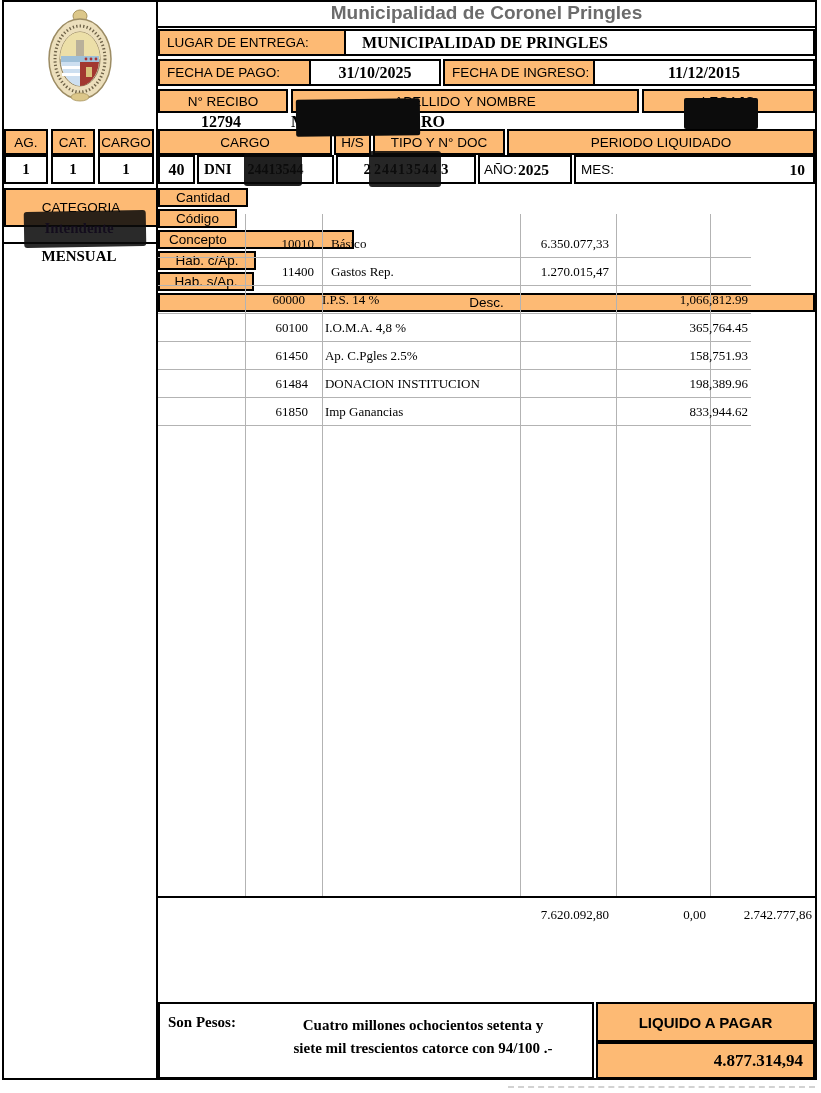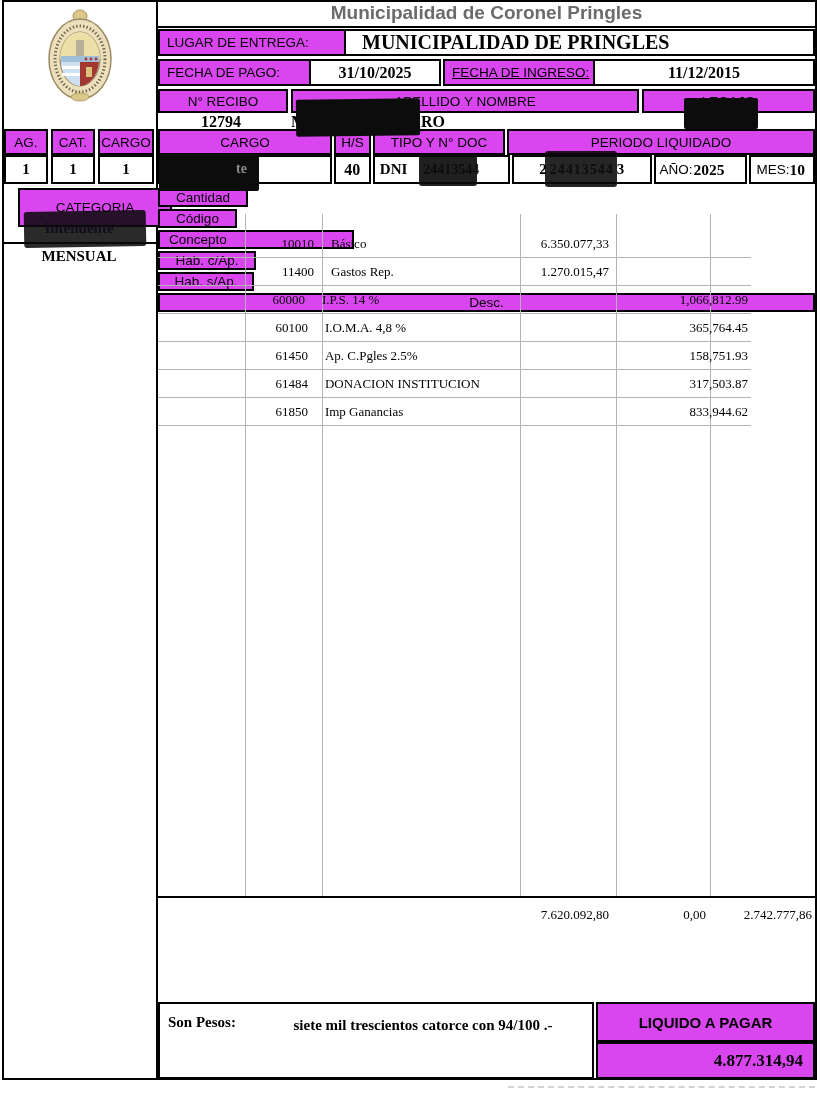--- a/index.html
+++ b/index.html
@@ -2,21 +2,21 @@
 <html><head>
 <meta charset="utf-8">
 <style>
   html,body{margin:0;padding:0;background:#ffffff;}
   #page{position:relative;width:821px;height:1093px;background:#ffffff;overflow:hidden;
         font-family:"Liberation Sans",sans-serif;color:#000;}
   .abs{position:absolute;box-sizing:border-box;}
   .sans{font-family:"Liberation Sans",sans-serif;}
   .serif{font-family:"Liberation Serif",serif;}
   .bold{font-weight:bold;}
-  .gray{background:#d946ef;}
+  .gray{background:#fdba74;}
   .bbox{border:2px solid #000;}
   .center{display:flex;align-items:center;justify-content:center;}
   .vline{position:absolute;width:1px;background:#b3b3b3;}
   .blackline{position:absolute;background:#000;}
   .redact{position:absolute;background:#0c0c0c;border-radius:2px;z-index:3;}
   .faintwrap{position:relative;display:inline-block;}
   .faintwrap .cover{position:absolute;background:rgba(8,8,8,0.90);border-radius:3px;z-index:3;}
   .row27{display:flex;height:27px;line-height:27px;border-bottom:1px solid #b3b3b3;
          font-family:"Liberation Serif",serif;font-size:13px;position:relative;z-index:2;}
   .c-cant{width:87px;}
@@ -57,30 +57,30 @@
       <rect x="44" y="60" width="6" height="10" fill="#d9c27a"></rect>
       <ellipse cx="38" cy="90" rx="9" ry="4" fill="#dcc78a" stroke="#a8945e" stroke-width="0.8"></ellipse>
     </svg>
   </div>
 
   <div class="abs bold sans" style="left:158px;top:1px;width:657px;height:24px;font-size:19px;color:#6b6b6b;text-align:center;line-height:24px;">Municipalidad de Coronel Pringles</div>
   <div class="blackline" style="left:156px;top:26px;width:661px;height:2px;"></div>
 
   <div class="abs bbox" style="left:158px;top:29px;width:657px;height:27px;display:flex;">
     <div class="gray hdrtxt" style="width:186px;border-right:2px solid #000;display:flex;align-items:center;padding-left:7px;box-sizing:border-box;">LUGAR DE ENTREGA:</div>
-    <div class="serif bold" style="flex:1;display:flex;align-items:center;padding-left:16px;font-size:20px;">MUNICIPALIDAD DE PRINGLES</div>
+    <div class="serif bold" style="flex:1;display:flex;align-items:center;padding-left:16px;font-size:16px;">MUNICIPALIDAD DE PRINGLES</div>
   </div>
 
   <div class="abs" style="left:158px;top:59px;width:657px;height:27px;display:flex;gap:2px;">
     <div class="bbox" style="width:283px;display:flex;box-sizing:border-box;">
       <div class="gray hdrtxt" style="width:151px;border-right:2px solid #000;display:flex;align-items:center;padding-left:7px;box-sizing:border-box;">FECHA DE PAGO:</div>
       <div class="serif bold center" style="flex:1;font-size:16px;">31/10/2025</div>
     </div>
     <div class="bbox" style="flex:1;display:flex;box-sizing:border-box;">
-      <div class="gray hdrtxt" style="width:150px;border-right:2px solid #000;display:flex;align-items:center;padding-left:7px;box-sizing:border-box;text-decoration:underline;">FECHA DE INGRESO:</div>
+      <div class="gray hdrtxt" style="width:150px;border-right:2px solid #000;display:flex;align-items:center;padding-left:7px;box-sizing:border-box;">FECHA DE INGRESO:</div>
       <div class="serif bold center" style="flex:1;font-size:16px;">11/12/2015</div>
     </div>
   </div>
 
   <div class="abs" style="left:158px;top:89px;width:657px;height:24px;display:flex;gap:3px;">
     <div class="gray bbox center hdrtxt" style="width:126px;">N° RECIBO</div>
     <div class="gray bbox center hdrtxt" style="width:344px;">APELLIDO Y NOMBRE</div>
     <div class="gray bbox center hdrtxt" style="flex:1;">LEGAJO</div>
   </div>
 
@@ -107,24 +107,20 @@
   </div>
 
   <div class="abs" style="left:158px;top:129px;width:657px;height:26px;display:flex;gap:2px;">
     <div class="gray bbox center hdrtxt" style="width:170px;">CARGO</div>
     <div class="gray bbox center hdrtxt" style="width:33px;">H/S</div>
     <div class="gray bbox center hdrtxt" style="width:128px;">TIPO Y N° DOC</div>
     <div class="gray bbox center hdrtxt" style="flex:1;overflow:hidden;white-space:nowrap;">PERIODO LIQUIDADO</div>
   </div>
 
   <div class="abs" style="left:158px;top:155px;width:657px;height:29px;display:flex;gap:2px;">
-    <div class="bbox" style="width:170px;position:relative;">
-      <div class="redact" style="left:-1px;top:-4px;width:100px;height:38px;z-index:1;"></div>
-      <span class="serif bold" style="position:absolute;left:76px;top:4px;font-size:14px;color:#8a8a8a;z-index:2;">te</span>
-    </div>
     <div class="bbox center serif bold" style="width:33px;font-size:16px;">40</div>
     <div class="bbox serif bold" style="width:128px;display:flex;align-items:center;padding-left:5px;gap:16px;font-size:15px;">
       <span>DNI</span>
       <span class="faintwrap">
         <span style="color:#2a2a2a;font-size:14px;">24413544</span>
         <span class="cover" style="left:-4px;right:2px;top:-8px;bottom:-8px;"></span>
       </span>
     </div>
     <div class="bbox serif bold" style="width:136px;display:flex;align-items:center;justify-content:center;gap:3px;font-size:15px;">
       <span>2</span>
@@ -137,21 +133,21 @@
     <div class="bbox" style="width:86px;display:flex;align-items:center;padding-left:4px;gap:1px;">
       <span class="hdrtxt">AÑO:</span>
       <span class="serif bold" style="font-size:15.5px;">2025</span>
     </div>
     <div class="bbox" style="flex:1;display:flex;align-items:center;justify-content:space-between;padding:0 8px 0 5px;">
       <span class="hdrtxt">MES:</span>
       <span class="serif bold" style="font-size:15.5px;">10</span>
     </div>
   </div>
 
-  <div class="abs gray bbox center hdrtxt" style="left:18px;top:188px;width:154px;height:39px;">CATEGORIA</div>
+  <div class="abs gray bbox center hdrtxt" style="left:4px;top:188px;width:154px;height:39px;">CATEGORIA</div>
   <div class="abs" style="left:2px;top:214px;width:154px;height:30px;border-bottom:2px solid #000;position:absolute;">
     <div class="serif bold" style="text-align:center;font-size:15px;line-height:28px;color:#4c1d95;">Intendente</div>
     <div style="position:absolute;left:22px;right:10px;top:-3px;bottom:-5px;background:rgba(10,10,10,0.87);border-radius:3px;transform:rotate(-1deg);z-index:3;"></div>
   </div>
   <div class="abs serif bold" style="left:2px;top:248px;width:154px;text-align:center;font-size:15px;">MENSUAL</div>
 
   <div class="abs" style="left:158px;top:188px;width:657px;height:26px;display:flex;gap:2px;flex-direction:column;">
     <div class="gray bbox center hdrtxt" style="width:86px;">Cantidad</div>
     <div class="gray bbox center hdrtxt" style="width:75px;">Código</div>
     <div class="gray bbox hdrtxt" style="width:196px;display:flex;align-items:center;padding-left:9px;box-sizing:border-box;">Concepto</div>
@@ -206,21 +202,21 @@
       <div class="c-habc"></div>
       <div class="c-habs"></div>
       <div class="c-desc">158,751.93</div>
     </div>
     <div class="row27">
       <div class="c-cant"></div>
       <div class="c-cod">61484</div>
       <div class="c-conc">DONACION INSTITUCION</div>
       <div class="c-habc"></div>
       <div class="c-habs"></div>
-      <div class="c-desc">317,503.87</div>
+      <div class="c-desc">198,389.96</div>
     </div>
     <div class="row27">
       <div class="c-cant"></div>
       <div class="c-cod">61850</div>
       <div class="c-conc">Imp Ganancias</div>
       <div class="c-habc"></div>
       <div class="c-habs"></div>
       <div class="c-desc">833,944.62</div>
     </div>
   </div>
@@ -230,20 +226,21 @@
       <div style="width:362px;"></div>
       <div style="width:96px;text-align:right;padding-right:7px;box-sizing:border-box;">7.620.092,80</div>
       <div style="width:94px;text-align:right;padding-right:4px;box-sizing:border-box;">0,00</div>
       <div style="flex:1;text-align:right;padding-right:3px;box-sizing:border-box;">2.742.777,86</div>
     </div>
   </div>
 
   <div class="abs bbox serif bold" style="left:158px;top:1002px;width:436px;height:77px;display:flex;padding:10px 6px 0 8px;font-size:15px;">
     <div style="width:92px;">Son Pesos:</div>
     <div style="flex:1;text-align:center;line-height:1.55;">
+      <div>Cuatro millones ochocientos setenta y</div>
       <div>siete mil trescientos catorce con 94/100 .-</div>
     </div>
   </div>
 
   <div class="abs gray bbox center sans bold" style="left:596px;top:1002px;width:219px;height:40px;font-size:15px;text-align:right;">LIQUIDO A PAGAR</div>
   <div class="abs gray bbox serif bold" style="left:596px;top:1042px;width:219px;height:37px;text-align:right;padding-right:10px;font-size:17px;line-height:33px;">4.877.314,94</div>
 
   <div class="abs" style="left:508px;top:1086px;width:307px;border-top:2px dashed #d2d2d2;"></div>
 
 </div>

